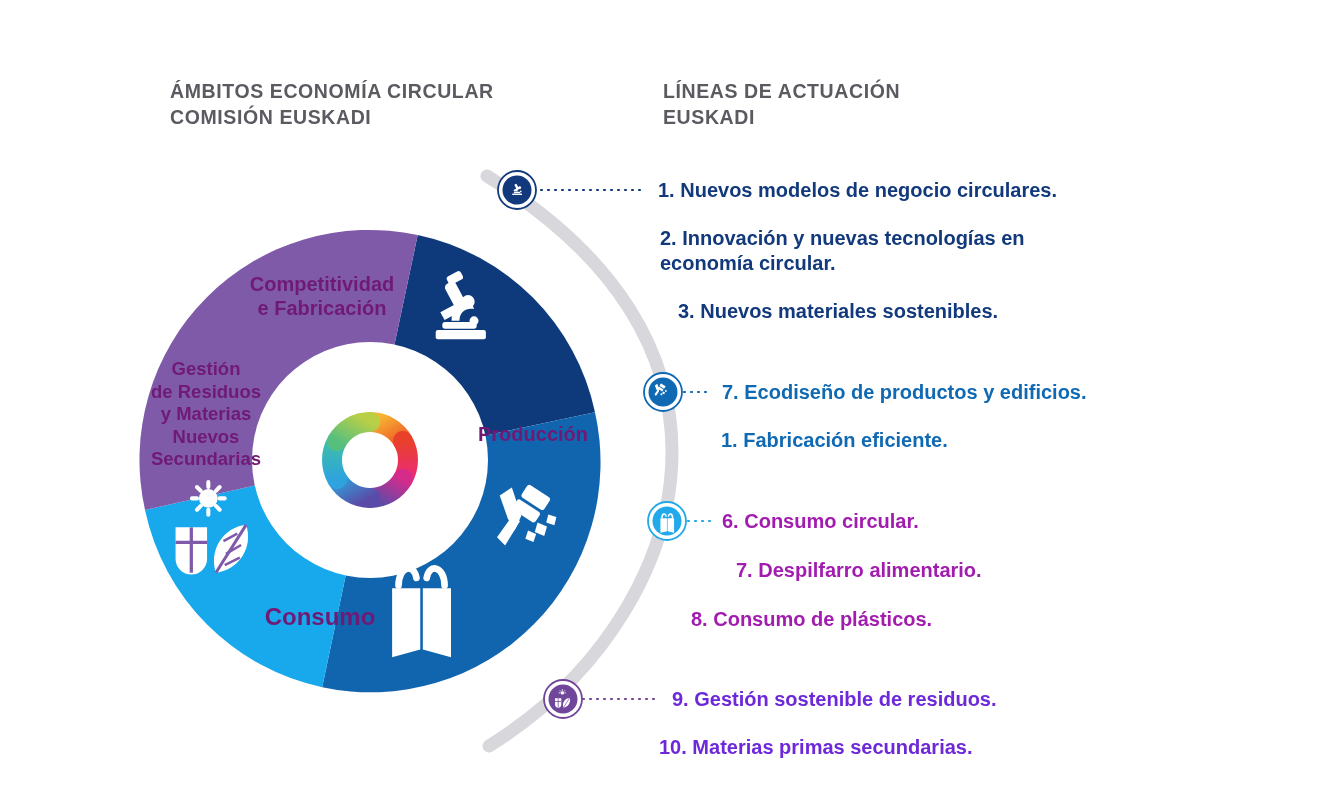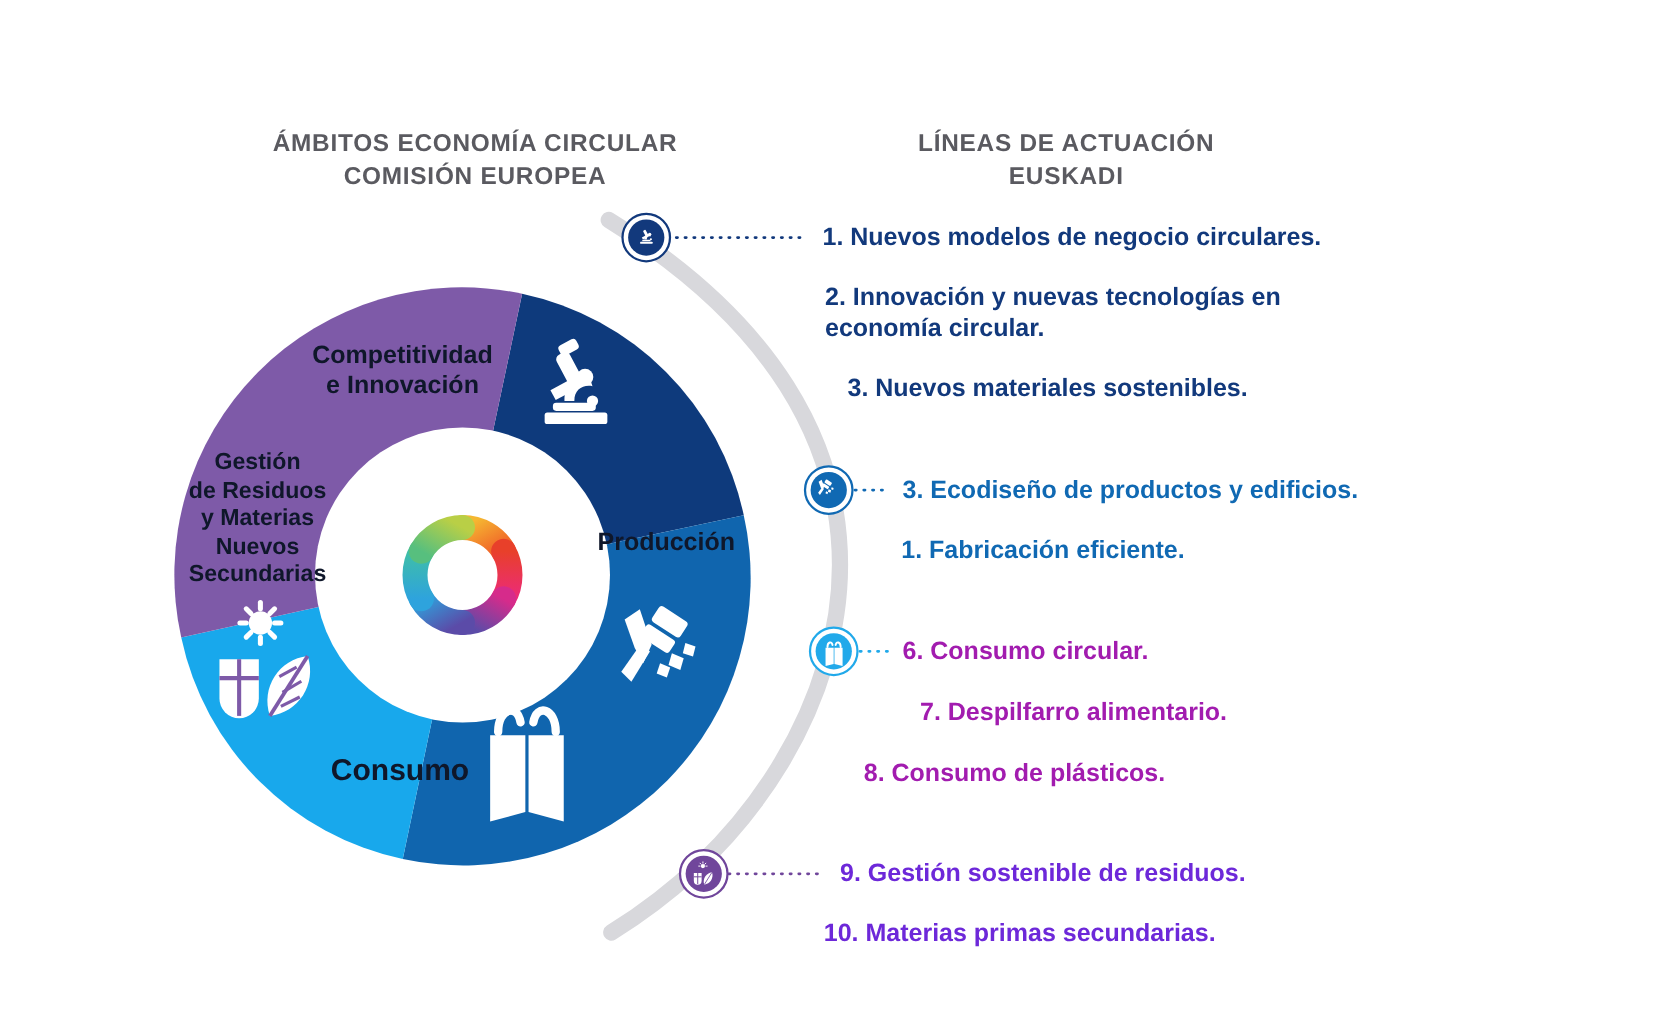--- a/index.html
+++ b/index.html
@@ -3,30 +3,30 @@
 <meta charset="utf-8">
 <style>
   html,body{margin:0;padding:0;}
   body{
     width:1324px;height:810px;background:#ffffff;
     font-family:"Liberation Sans","DejaVu Sans",sans-serif;
     overflow:hidden;position:relative;
   }
   #stage{position:absolute;inset:0;}
   .hdr{
-    position:absolute;text-align:center;font-weight:bold;
-    color:#5a5a60;font-size:19.5px;line-height:26px;letter-spacing:.6px;margin-top:24px;
+    position:absolute;font-weight:bold;
+    color:#5a5a60;font-size:19.5px;line-height:26px;letter-spacing:.6px;
   }
   #hdr-left{left:170px;top:78px;width:420px;}
   #hdr-right{left:663px;top:78px;width:380px;}
 
   svg.layer{position:absolute;left:0;top:0;width:1324px;height:810px;}
 
   .wedge-label{
-    position:absolute;color:#0f172a;font-weight:bold;
+    position:absolute;color:#701a75;font-weight:bold;
     line-height:1.22;text-align:center;pointer-events:none;
   }
   #lbl-comp{left:232px;top:272px;width:180px;font-size:20px;text-align:center;}
   #lbl-prod{left:468px;top:422px;width:130px;font-size:20px;}
   #lbl-cons{left:255px;top:602px;width:130px;font-size:24px;}
   #lbl-gest{left:140px;top:358px;width:132px;font-size:18.5px;}
 
   .item{
     position:absolute;font-weight:bold;font-size:20px;line-height:25px;
     white-space:pre-line;
@@ -36,21 +36,21 @@
   .c-cyan{color:#a21caf;}
   .c-purple{color:#6d28d9;}
 </style>
 </head>
 <body>
 
 <div id="stage">
 
   <div class="hdr" id="hdr-left">
     <div>ÁMBITOS ECONOMÍA CIRCULAR</div>
-    <div>COMISIÓN EUROPEA</div>
+    <div>COMISIÓN EUSKADI</div>
   </div>
   <div class="hdr" id="hdr-right">
     <div>LÍNEAS DE ACTUACIÓN</div>
     <div>EUSKADI</div>
   </div>
 
   <svg class="layer" viewBox="0 0 1324 810">
     <defs>
       <linearGradient id="gOr" x1="0" y1="0" x2="1" y2="1">
         <stop offset="0" stop-color="#f5b731"></stop>
@@ -219,37 +219,37 @@
         <line x1="18" y1="34" x2="18" y2="68" stroke="#70469b" stroke-width="3"></line>
         <line x1="6" y1="46" x2="30" y2="46" stroke="#70469b" stroke-width="3"></line>
         <path d="M62 32 C68 50, 56 68, 38 70 C32 52, 44 34, 62 32 Z"></path>
         <line x1="62" y1="32" x2="38" y2="70" stroke="#70469b" stroke-width="2.6"></line>
       </g>
     </g>
   </svg>
 
   <div class="wedge-label" id="lbl-comp">
     <div>Competitividad</div>
-    <div>e Innovación</div>
+    <div>e Fabricación</div>
   </div>
   <div class="wedge-label" id="lbl-prod">Producción</div>
   <div class="wedge-label" id="lbl-cons">Consumo</div>
   <div class="wedge-label" id="lbl-gest">
     <div>Gestión</div>
     <div>de Residuos</div>
     <div>y Materias</div>
     <div>Nuevos</div>
     <div>Secundarias</div>
   </div>
 
   <div class="item c-navy" style="left:658px;top:178px;">1. Nuevos modelos de negocio circulares.</div>
   <div class="item c-navy" style="left:660px;top:226px;">2. Innovación y nuevas tecnologías en
      economía circular.</div>
   <div class="item c-navy" style="left:678px;top:299px;">3. Nuevos materiales sostenibles.</div>
-  <div class="item c-blue" style="left:722px;top:380px;">3. Ecodiseño de productos y edificios.</div>
+  <div class="item c-blue" style="left:722px;top:380px;">7. Ecodiseño de productos y edificios.</div>
   <div class="item c-blue" style="left:721px;top:428px;">1. Fabricación eficiente.</div>
   <div class="item c-cyan" style="left:722px;top:509px;">6. Consumo circular.</div>
   <div class="item c-cyan" style="left:736px;top:558px;">7. Despilfarro alimentario.</div>
   <div class="item c-cyan" style="left:691px;top:607px;">8. Consumo de plásticos.</div>
   <div class="item c-purple" style="left:672px;top:687px;">9. Gestión sostenible de residuos.</div>
   <div class="item c-purple" style="left:659px;top:735px;">10. Materias primas secundarias.</div>
 
 </div>
 
 </body></html>

